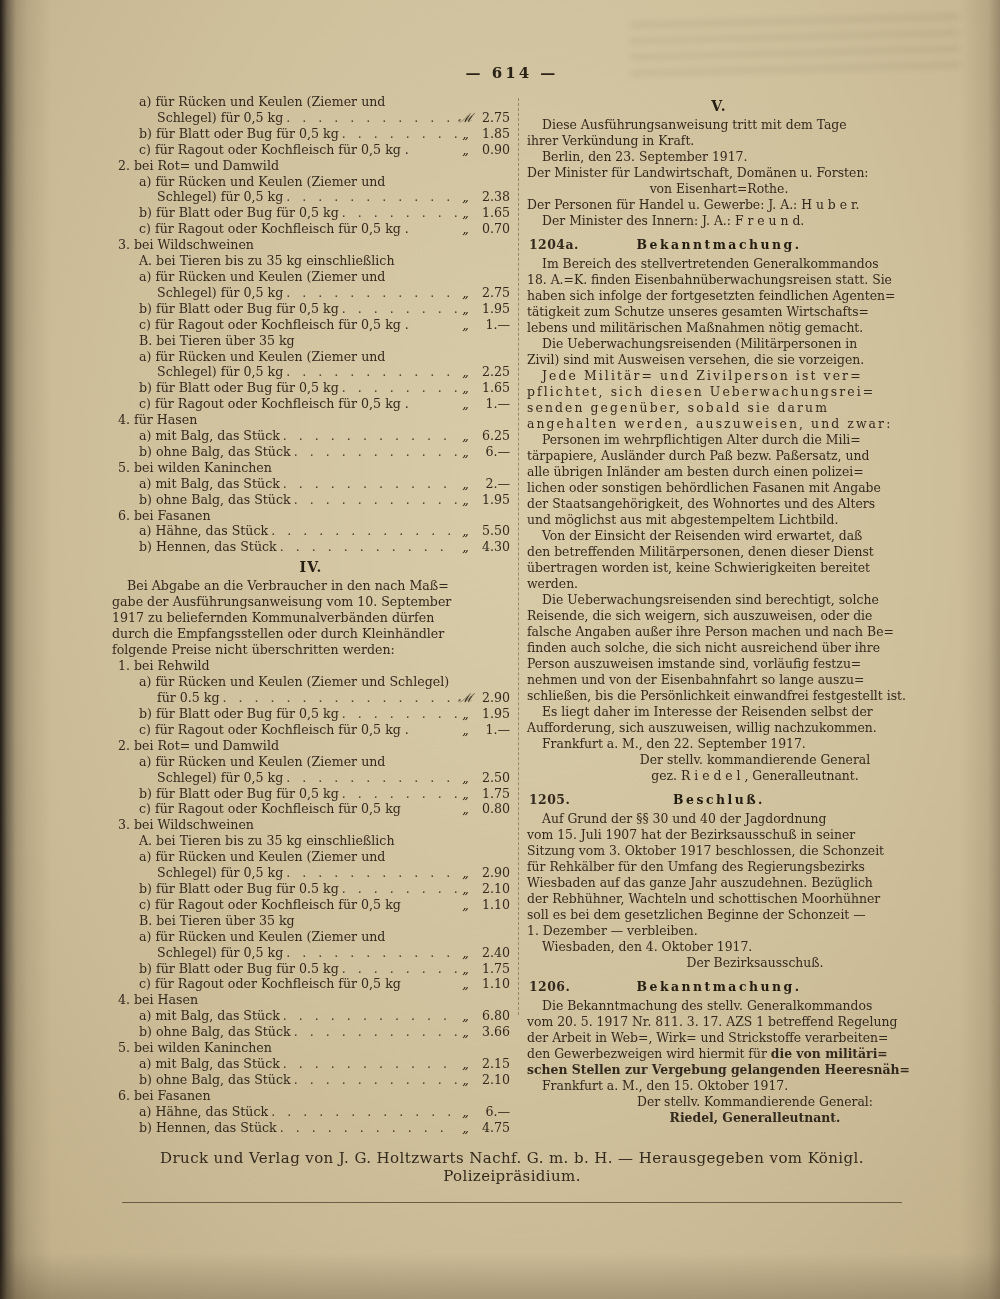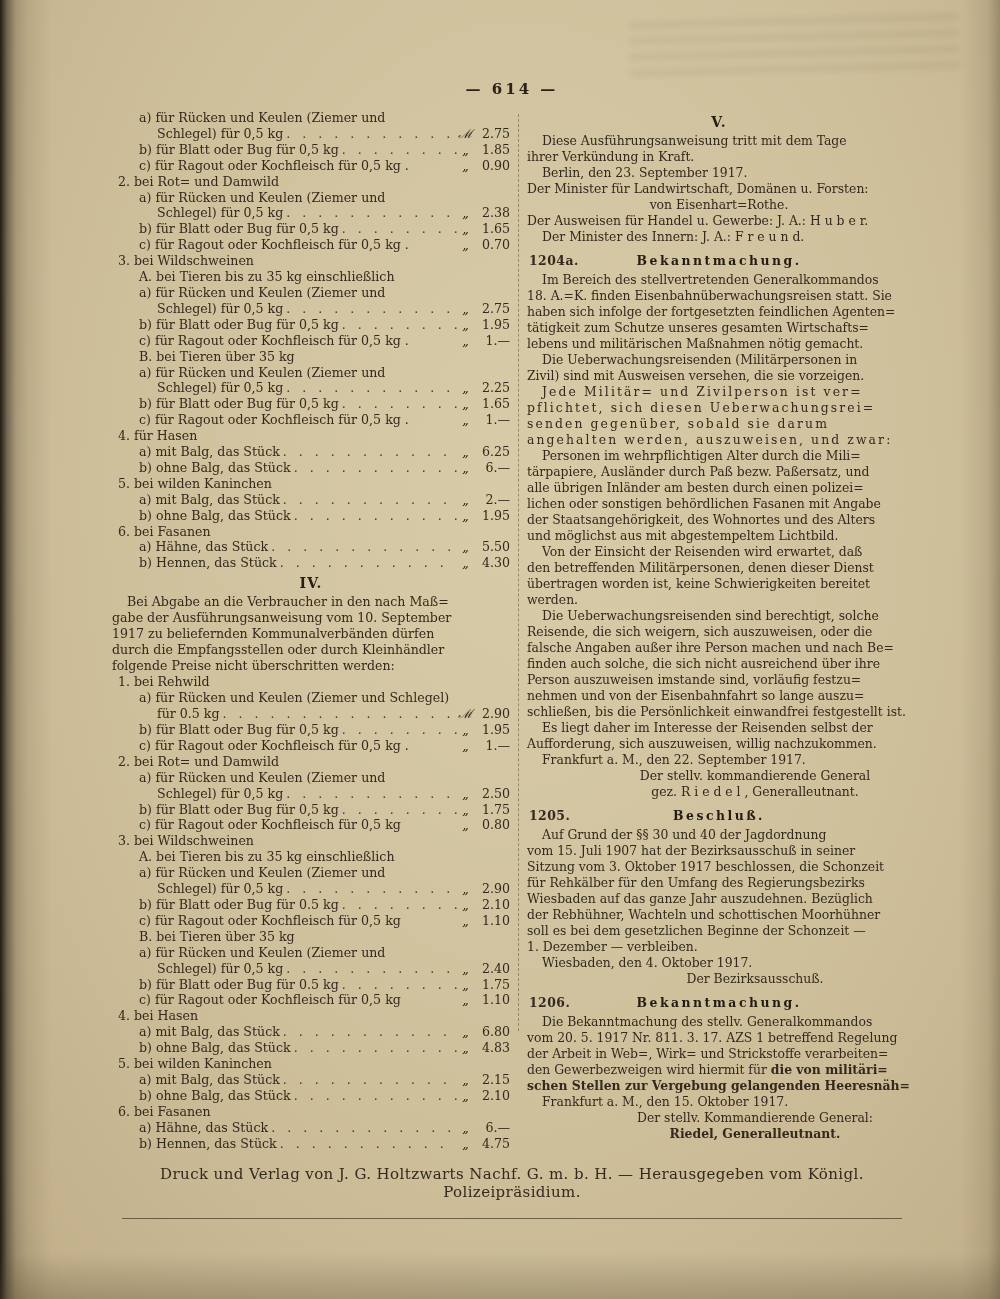--- a/index.html
+++ b/index.html
@@ -22,21 +22,21 @@
   }
   .edge-bottom{
     position:absolute;left:0;right:0;bottom:0;height:46px;pointer-events:none;
     background:linear-gradient(0deg, rgba(85,70,48,.30) 0px, rgba(0,0,0,0) 46px);
   }
   .ghost{
     position:absolute;right:40px;top:18px;width:330px;height:60px;opacity:.07;
     background:repeating-linear-gradient(180deg,#2e2416 0 6px,transparent 6px 16px);
     filter:blur(3px);transform:rotate(-1.5deg);pointer-events:none;
   }
-  .content{position:absolute;left:112px;top:80px;width:800px;}
+  .content{position:absolute;left:112px;top:64px;width:800px;}
   .page-number{
     text-align:center;font-weight:bold;font-size:15px;letter-spacing:3px;
     color:#2b2216;margin-bottom:12px;
   }
   .columns{display:flex;align-items:flex-start;}
   .col{flex:0 0 auto;}
   .col.left{width:398px;font-size:12.6px;}
   .col-divider{
     flex:0 0 0px;align-self:stretch;margin:4px 8px 120px 8px;
     border-left:1px dashed rgba(70,56,38,.45);
@@ -343,21 +343,21 @@
           <div class="price-row ind1">
             <span class="row-text">a) mit Balg, das Stück</span>
             <span class="leader">. . . . . . . . . . . . . . . . . . . . . . . . . . . . . . </span>
             <span class="cur">„</span>
             <span class="price">6.80</span>
           </div>
           <div class="price-row ind1">
             <span class="row-text">b) ohne Balg, das Stück</span>
             <span class="leader">. . . . . . . . . . . . . . . . . . . . . . . . . . . . . . </span>
             <span class="cur">„</span>
-            <span class="price">4.83</span>
+            <span class="price">3.66</span>
           </div>
           <div class="price-row ind0">
             <span class="row-text">5. bei wilden Kaninchen</span>
           </div>
           <div class="price-row ind1">
             <span class="row-text">a) mit Balg, das Stück</span>
             <span class="leader">. . . . . . . . . . . . . . . . . . . . . . . . . . . . . . </span>
             <span class="cur">„</span>
             <span class="price">2.15</span>
           </div>
@@ -386,21 +386,21 @@
       <div class="col-divider"></div>
       <div class="col right">
           <div class="heading">V.</div>
           <div class="para">
             <div class="pline first">Diese Ausführungsanweisung tritt mit dem Tage</div>
             <div class="pline">ihrer Verkündung in Kraft.</div>
           </div>
           <div class="tline indent">Berlin, den 23. September 1917.</div>
           <div class="tline">Der Minister für Landwirtschaft, Domänen u. Forsten:</div>
           <div class="tline al-center">von Eisenhart=Rothe.</div>
-          <div class="tline">Der Ausweisen für Handel u. Gewerbe: J. A.: H u b e r.</div>
+          <div class="tline">Der Personen für Handel u. Gewerbe: J. A.: H u b e r.</div>
           <div class="tline indent">Der Minister des Innern: J. A.:  F r e u n d.</div>
           <div class="doc-header"><span class="doc-number">1204a.</span><span class="doc-title">Bekanntmachung.</span></div>
           <div class="para">
             <div class="pline first">Im Bereich des stellvertretenden Generalkommandos</div>
             <div class="pline">18. A.=K. finden Eisenbahnüberwachungsreisen statt. Sie</div>
             <div class="pline">haben sich infolge der fortgesetzten feindlichen Agenten=</div>
             <div class="pline">tätigkeit zum Schutze unseres gesamten Wirtschafts=</div>
             <div class="pline">lebens und militärischen Maßnahmen nötig gemacht.</div>
           </div>
           <div class="para">

